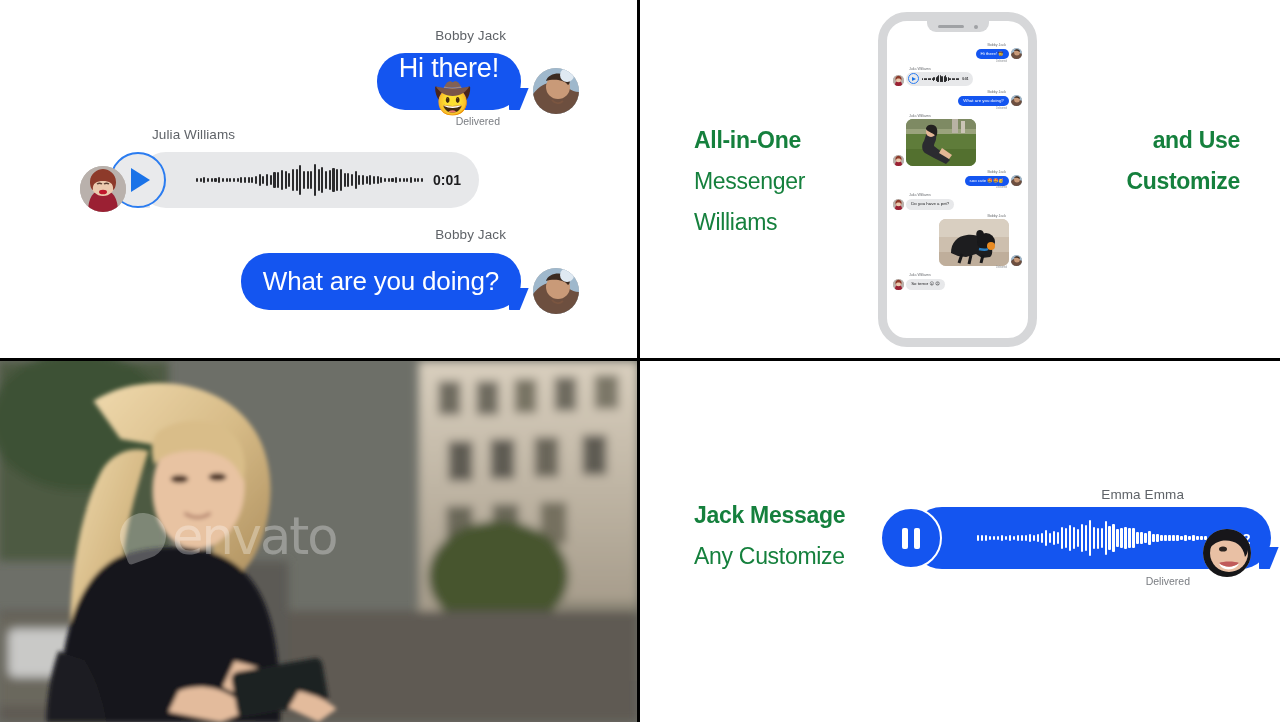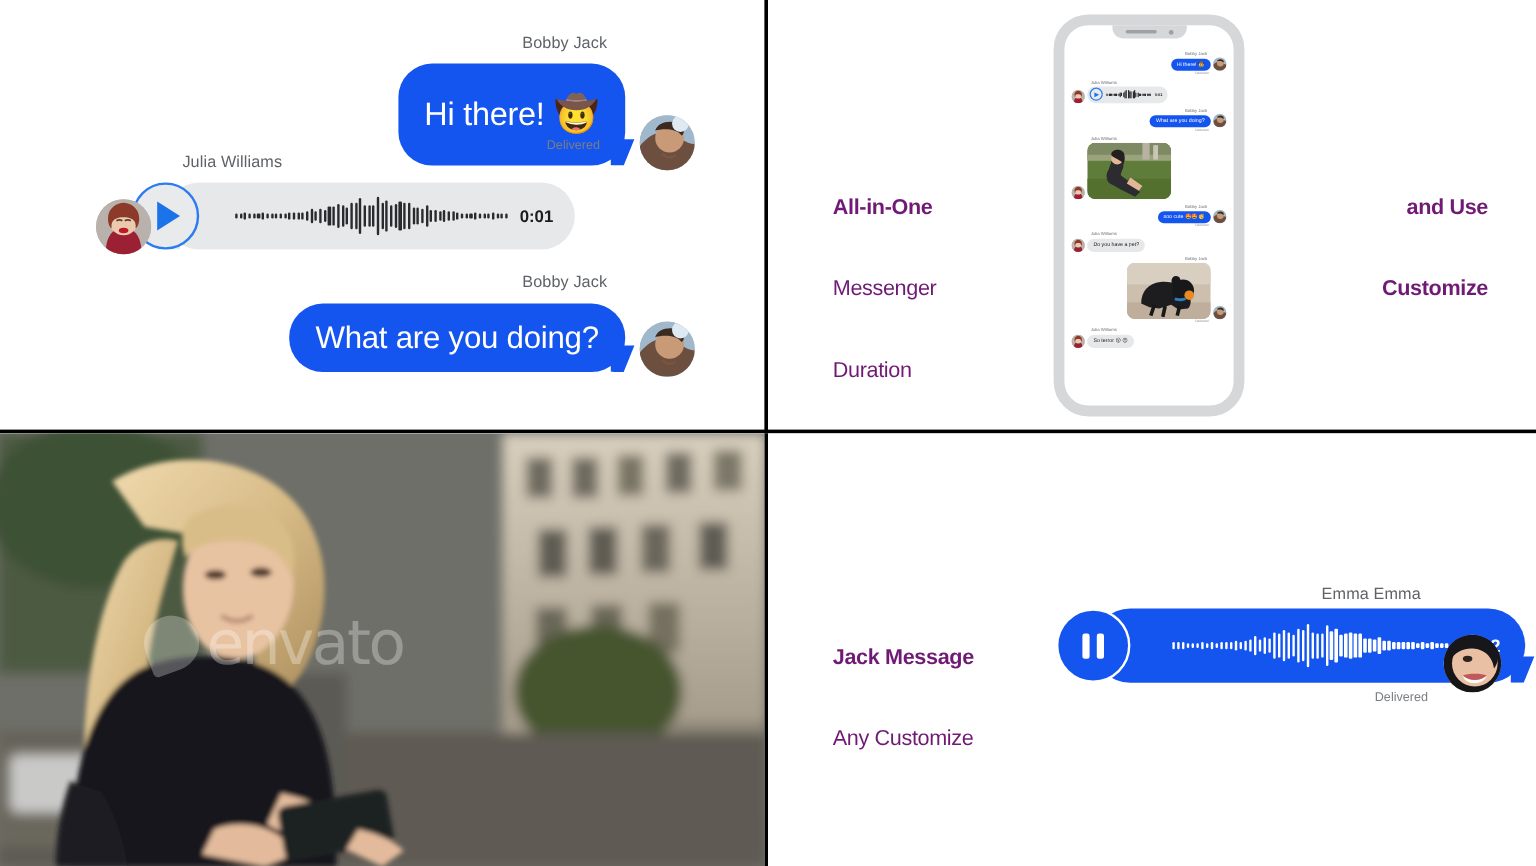--- a/index.html
+++ b/index.html
@@ -38,22 +38,22 @@
 
   
   .wave{display:flex;align-items:center;gap:1.6px;height:34px;}
   .wave i{display:block;width:2.1px;border-radius:1px;background:#2b2b2d;}
   .wave.light i{background:#fff;}
 
   
   .tl .row{position:absolute;display:flex;align-items:flex-end;}
 
   .tl-bob1{right:58px;top:53px;}
-  .tl-bob1 .bub{height:57px;padding:14px 22px;font-size:27px;font-weight:500;
-      border-radius:28px;letter-spacing:-.2px;}
+  .tl-bob1 .bub{height:57px;padding:0 22px;font-size:27px;font-weight:500;
+      border-radius:28px;letter-spacing:-.2px;flex-direction:column;}
   .tl-name1{position:absolute;right:131px;top:28px;}
   .tl-deliv1{position:absolute;right:137px;top:115px;}
 
   .tl-jul{left:80px;top:152px;}
   .tl-jul .bub{height:56px;border-radius:28px;padding:0 18px 0 58px;}
   .tl-name2{position:absolute;left:152px;top:127px;}
 
   .playbtn{position:absolute;left:-28px;top:50%;transform:translateY(-50%);
      width:56px;height:56px;border-radius:50%;background:#e9eaec;
      border:2.5px solid #2b7cf0;box-sizing:border-box;
@@ -65,21 +65,21 @@
   .dur{font-size:14px;font-weight:700;color:#1c1c1e;margin-left:10px;white-space:nowrap;}
 
   .tl-bob2{right:58px;top:253px;}
   .tl-bob2 .bub{height:57px;padding:0 22px;font-size:26px;font-weight:500;
       border-radius:28px;letter-spacing:-.2px;}
   .tl-name3{position:absolute;right:131px;top:227px;}
 
   
   .tr-left{position:absolute;left:54px;top:120px;}
   .tr-right{position:absolute;right:40px;top:120px;text-align:right;}
-  .bigline{font-size:18px;color:#701a75;line-height:1.78;letter-spacing:-.3px;margin-top:36px;}
+  .bigline{font-size:23px;color:#15803d;line-height:1.78;letter-spacing:-.3px;}
   .bigline.b{font-weight:700;}
 
   .phone{position:absolute;left:238px;top:12px;width:159px;height:335px;
      border:9px solid #d6d7d9;border-radius:29px;background:#fff;box-sizing:border-box;}
   .notch{position:absolute;left:50%;transform:translateX(-50%);top:0;
      width:62px;height:11px;background:#d6d7d9;border-radius:0 0 9px 9px;}
   .notch:after{content:"";position:absolute;left:11px;top:4px;width:26px;height:3.2px;
      background:#9fa1a4;border-radius:2px;}
   .notch:before{content:"";position:absolute;right:11px;top:3.6px;width:4px;height:4px;
      background:#9fa1a4;border-radius:50%;}
@@ -262,21 +262,21 @@
           </svg>
       </div>
     </div>
   </div>
 
   <div class="panel tr">
 
     <div class="tr-left">
       <div class="bigline b">All-in-One</div>
       <div class="bigline">Messenger</div>
-      <div class="bigline">Duration</div>
+      <div class="bigline">Williams</div>
     </div>
 
     <div class="tr-right">
       <div class="bigline b">and Use</div>
       <div class="bigline b">Customize</div>
     </div>
 
     <div class="phone">
       <div class="notch"></div>
       <div class="pscreen">

